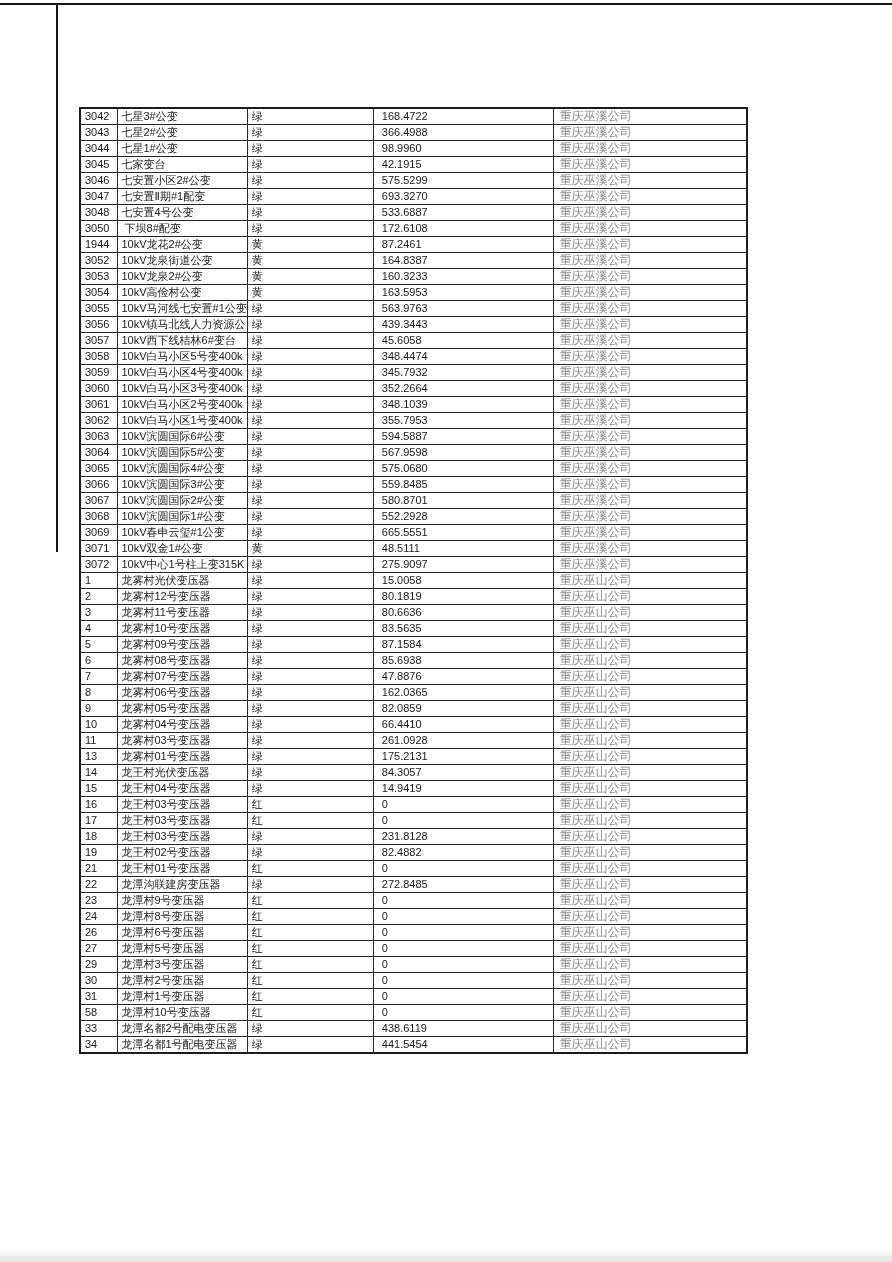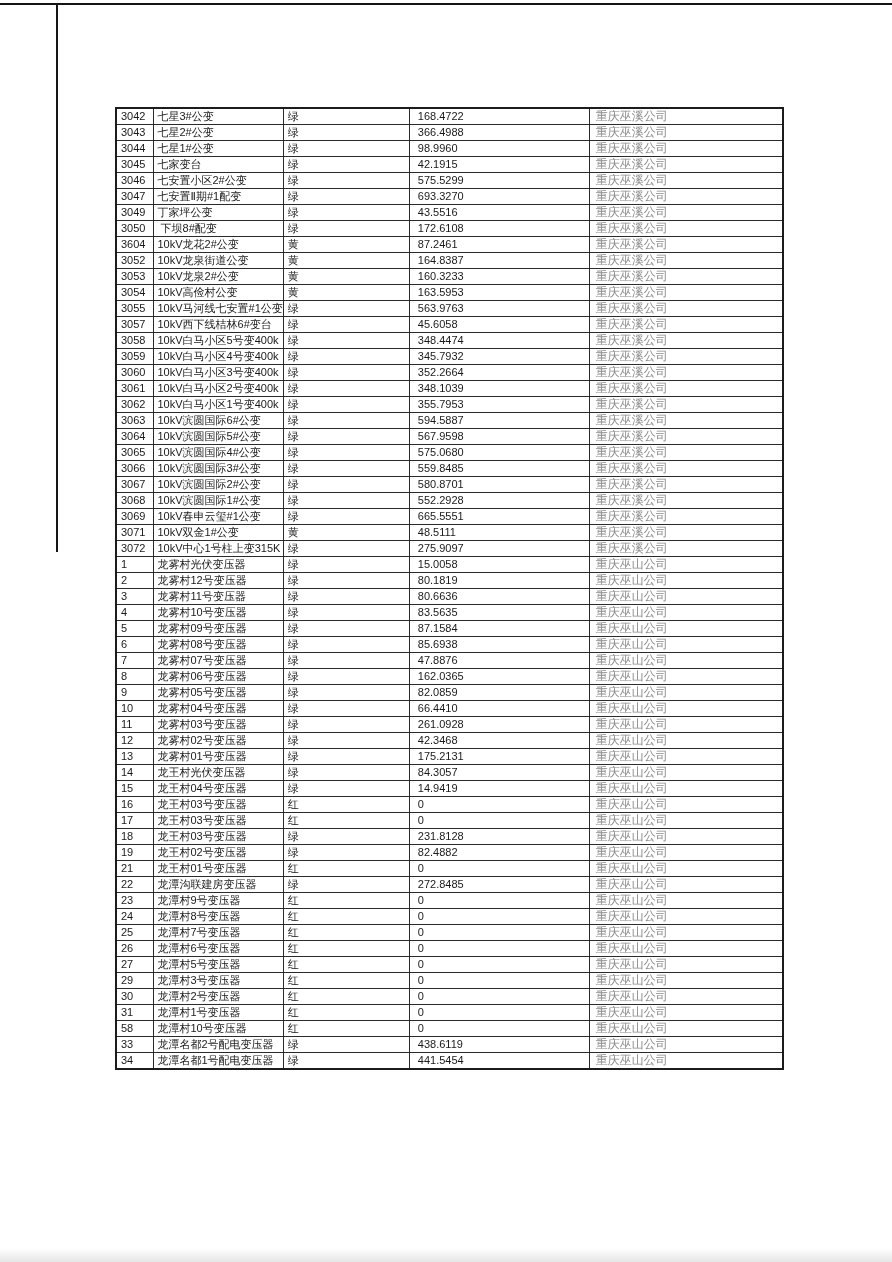--- a/index.html
+++ b/index.html
@@ -35,21 +35,20 @@
     left: 0; bottom: 0;
     width: 892px; height: 14px;
     background: linear-gradient(to bottom, rgba(0,0,0,0), rgba(0,0,0,0.10));
   }
   table#transformer-table {
     position: absolute;
     left: 79px; top: 107px;
     border-collapse: collapse;
     table-layout: fixed;
     border: 2px solid #1c1c1c;
-    margin-left: 36px;
   }
   #transformer-table col.c-id      { width: 37px; }
   #transformer-table col.c-name    { width: 110px; }
   #transformer-table col.c-status  { width: 126px; }
   #transformer-table col.c-value   { width: 180px; }
   #transformer-table col.c-company { width: 194px; }
   #transformer-table td {
     border: 1px solid #2a2a2a;
     height: 16px;
     box-sizing: border-box;
@@ -121,35 +120,35 @@
     <td class="company">重庆巫溪公司</td>
   </tr>
         <tr>
     <td class="id">3047</td>
     <td class="name">七安置Ⅱ期#1配变</td>
     <td class="status">绿</td>
     <td class="value">693.3270</td>
     <td class="company">重庆巫溪公司</td>
   </tr>
         <tr>
-    <td class="id">3049</td>
-    <td class="name">丁家坪公变</td>
-    <td class="status">绿</td>
-    <td class="value">43.5516</td>
+    <td class="id">3048</td>
+    <td class="name">七安置4号公变</td>
+    <td class="status">绿</td>
+    <td class="value">533.6887</td>
     <td class="company">重庆巫溪公司</td>
   </tr>
         <tr>
     <td class="id">3050</td>
     <td class="name"> 下坝8#配变</td>
     <td class="status">绿</td>
     <td class="value">172.6108</td>
     <td class="company">重庆巫溪公司</td>
   </tr>
         <tr>
-    <td class="id">3604</td>
+    <td class="id">1944</td>
     <td class="name">10kV龙花2#公变</td>
     <td class="status">黄</td>
     <td class="value">87.2461</td>
     <td class="company">重庆巫溪公司</td>
   </tr>
         <tr>
     <td class="id">3052</td>
     <td class="name">10kV龙泉街道公变</td>
     <td class="status">黄</td>
     <td class="value">164.8387</td>
@@ -170,20 +169,27 @@
     <td class="company">重庆巫溪公司</td>
   </tr>
         <tr>
     <td class="id">3055</td>
     <td class="name">10kV马河线七安置#1公变</td>
     <td class="status">绿</td>
     <td class="value">563.9763</td>
     <td class="company">重庆巫溪公司</td>
   </tr>
         <tr>
+    <td class="id">3056</td>
+    <td class="name">10kV镇马北线人力资源公</td>
+    <td class="status">绿</td>
+    <td class="value">439.3443</td>
+    <td class="company">重庆巫溪公司</td>
+  </tr>
+        <tr>
     <td class="id">3057</td>
     <td class="name">10kV西下线桔林6#变台</td>
     <td class="status">绿</td>
     <td class="value">45.6058</td>
     <td class="company">重庆巫溪公司</td>
   </tr>
         <tr>
     <td class="id">3058</td>
     <td class="name">10kV白马小区5号变400k</td>
     <td class="status">绿</td>
@@ -352,27 +358,20 @@
     <td class="company">重庆巫山公司</td>
   </tr>
         <tr>
     <td class="id">11</td>
     <td class="name">龙雾村03号变压器</td>
     <td class="status">绿</td>
     <td class="value">261.0928</td>
     <td class="company">重庆巫山公司</td>
   </tr>
         <tr>
-    <td class="id">12</td>
-    <td class="name">龙雾村02号变压器</td>
-    <td class="status">绿</td>
-    <td class="value">42.3468</td>
-    <td class="company">重庆巫山公司</td>
-  </tr>
-        <tr>
     <td class="id">13</td>
     <td class="name">龙雾村01号变压器</td>
     <td class="status">绿</td>
     <td class="value">175.2131</td>
     <td class="company">重庆巫山公司</td>
   </tr>
         <tr>
     <td class="id">14</td>
     <td class="name">龙王村光伏变压器</td>
     <td class="status">绿</td>
@@ -431,27 +430,20 @@
         <tr>
     <td class="id">23</td>
     <td class="name">龙潭村9号变压器</td>
     <td class="status">红</td>
     <td class="value">0</td>
     <td class="company">重庆巫山公司</td>
   </tr>
         <tr>
     <td class="id">24</td>
     <td class="name">龙潭村8号变压器</td>
-    <td class="status">红</td>
-    <td class="value">0</td>
-    <td class="company">重庆巫山公司</td>
-  </tr>
-        <tr>
-    <td class="id">25</td>
-    <td class="name">龙潭村7号变压器</td>
     <td class="status">红</td>
     <td class="value">0</td>
     <td class="company">重庆巫山公司</td>
   </tr>
         <tr>
     <td class="id">26</td>
     <td class="name">龙潭村6号变压器</td>
     <td class="status">红</td>
     <td class="value">0</td>
     <td class="company">重庆巫山公司</td>

